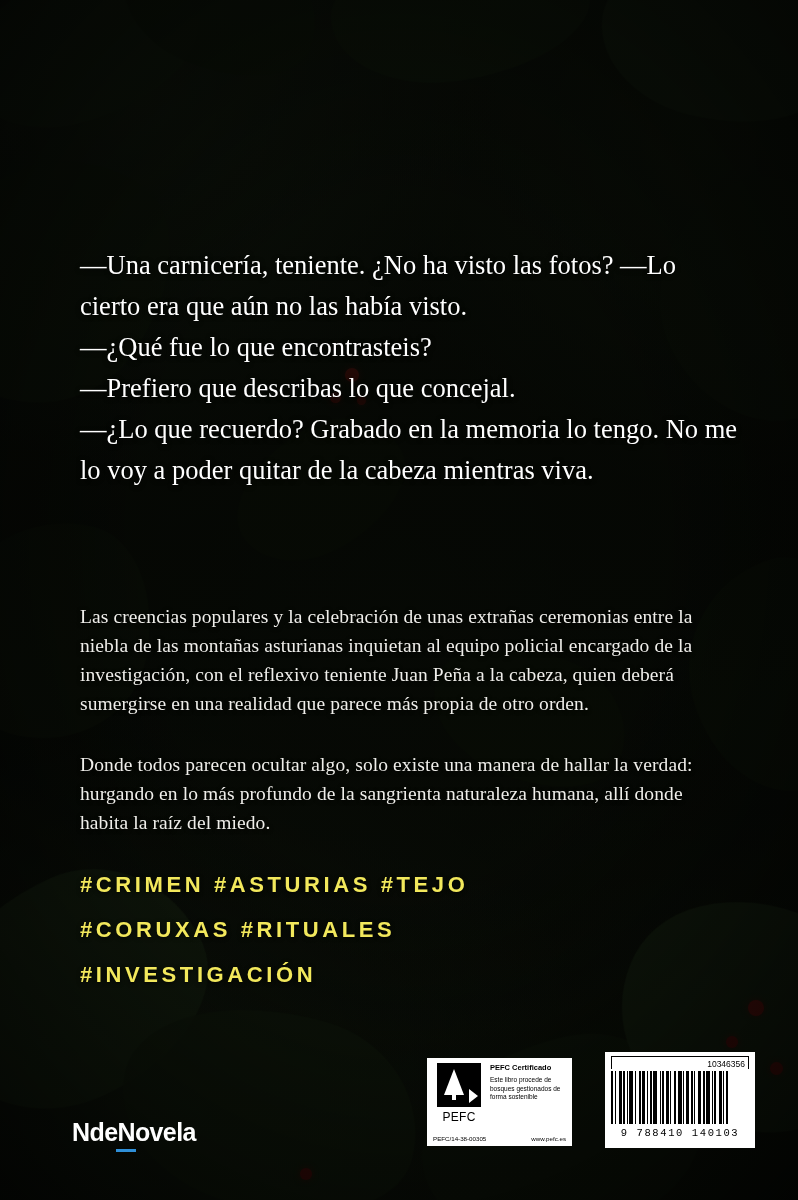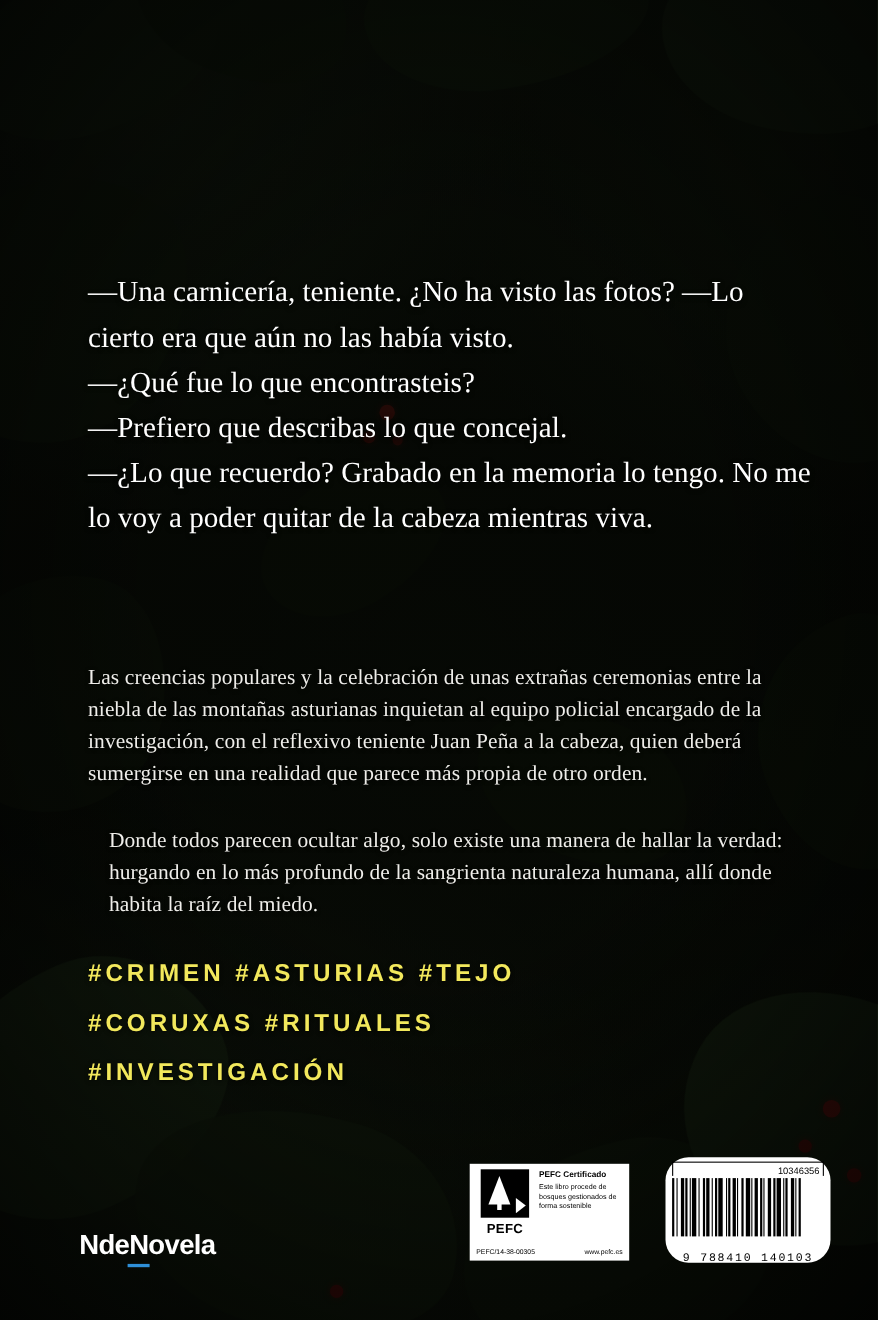--- a/index.html
+++ b/index.html
@@ -81,21 +81,21 @@
     width: 660px;
     color: #ffffff;
     font-size: 26.5px;
     line-height: 41px;
     letter-spacing: 0px;
     text-shadow: 0 1px 5px rgba(0,0,0,.9);
   }
   .dialogue div { white-space: normal; }
 
   .blurb-2 { top: 602px; }
-  .blurb-3 { top: 750px; margin-left: 19px; }
+  .blurb-3 { top: 750px; }
 
   .tags {
     position: absolute;
     left: 80px;
     top: 862px;
     width: 660px;
     color: #f2e85c;
     font-family: "Liberation Sans", sans-serif;
     font-weight: bold;
     font-size: 22px;
@@ -165,21 +165,21 @@
   .pefc-mark .arrow {
     position: absolute;
     right: 3px; bottom: 4px;
     width: 0; height: 0;
     border-left: 9px solid #ffffff;
     border-top: 7px solid transparent;
     border-bottom: 7px solid transparent;
   }
   .pefc-word {
     font-family: "Liberation Sans", sans-serif;
-    font-weight: bold;
+    font-weight: normal;
     font-size: 12px;
     color: #000;
     margin-top: 3px;
     letter-spacing: .3px;
   }
   .pefc-right {
     flex: 1;
     padding-left: 5px;
     color: #000;
     font-family: "Liberation Sans", sans-serif;
@@ -199,21 +199,20 @@
 
   
   .barcode-box {
     position: absolute;
     left: 605px;
     top: 1052px;
     width: 150px;
     height: 96px;
     background: #ffffff;
     padding: 4px 6px 18px 6px;
-    border-radius: 21px;
   }
   .barcode-top {
     text-align: right;
     font-family: "Liberation Sans", sans-serif;
     font-size: 8.5px;
     color: #000;
     border: 1px solid #000;
     border-bottom: none;
     padding: 1px 3px 0 0;
     height: 13px;
@@ -227,21 +226,21 @@
     padding: 2px 0 0 0;
   }
   .bars span { display: block; background: #000; }
   .bars span.w { background: transparent; }
   .barcode-num {
     font-family: "Liberation Mono", monospace;
     font-size: 10.5px;
     color: #000;
     letter-spacing: 1.6px;
     text-align: center;
-    margin-top: 14px;
+    margin-top: 3px;
   }
 </style>
 </head>
 <body>
 
 <div id="cover">
 
   <div class="bg-layer bg-base"></div>
 
   <div class="bg-layer">

